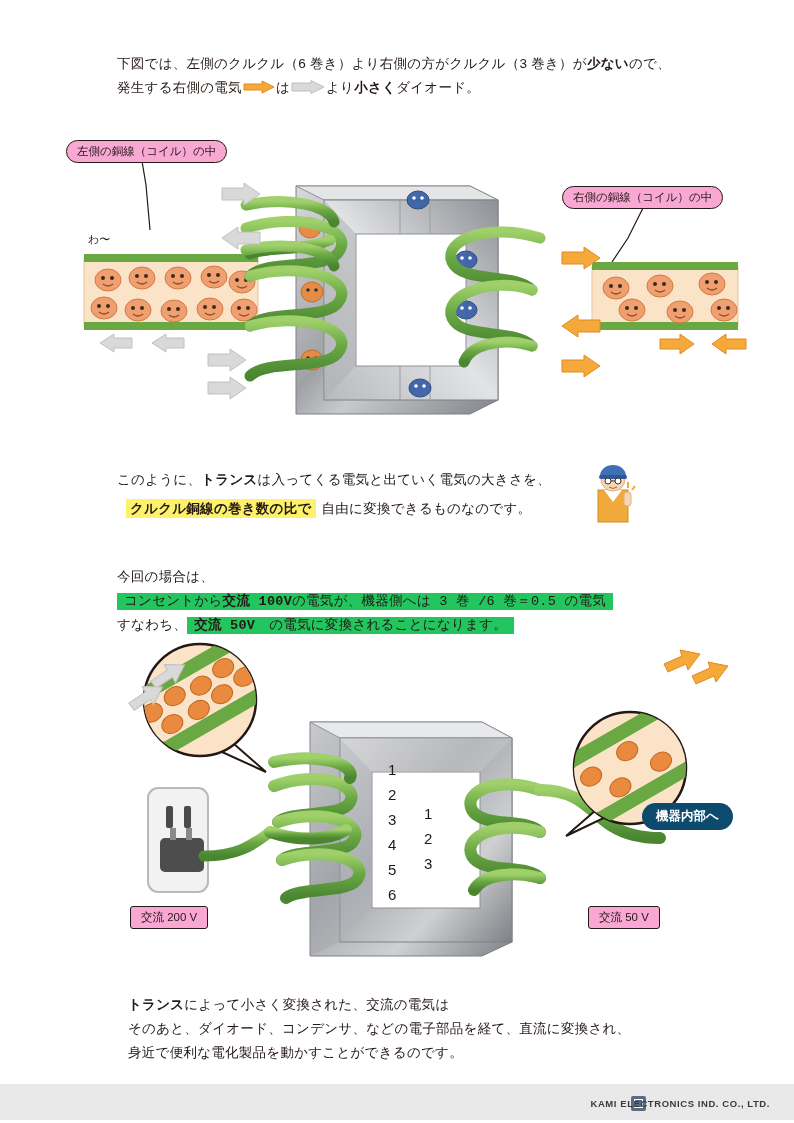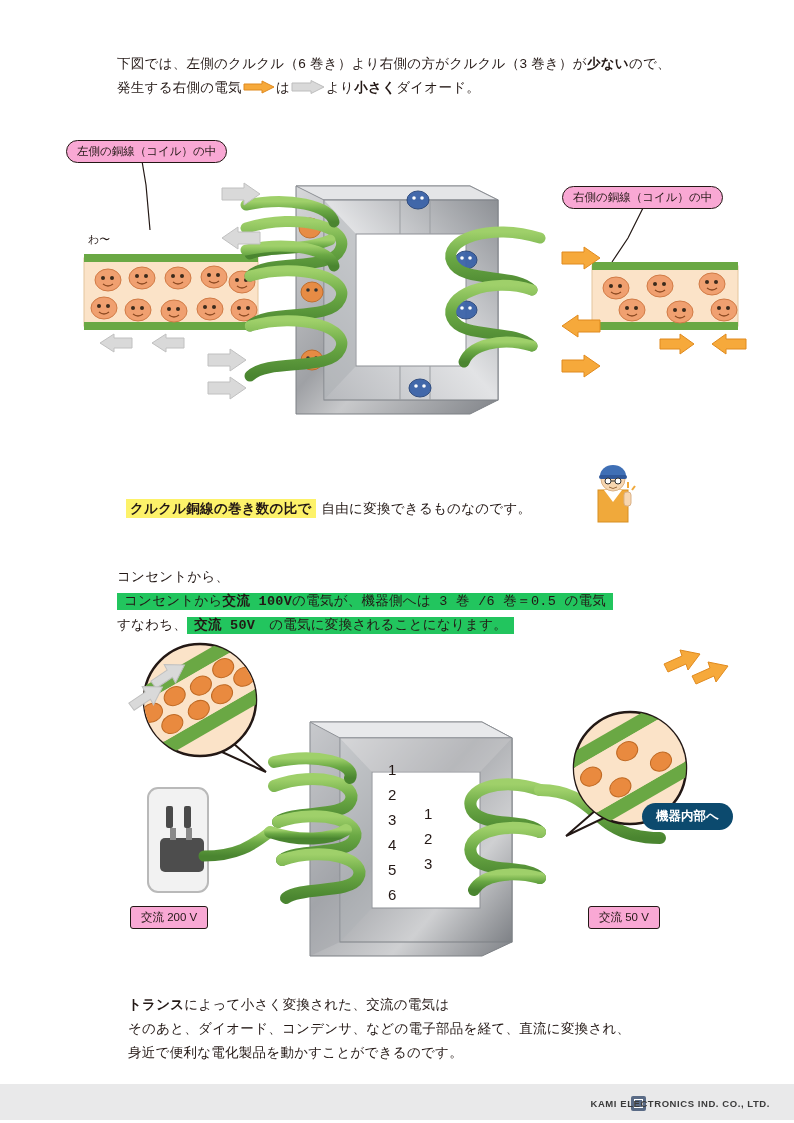--- a/index.html
+++ b/index.html
@@ -282,41 +282,44 @@
       <path d="M562 252 L584 252 L584 247 L600 258 L584 269 L584 264 L562 264 Z" fill="#f6a93b" stroke="#e08a1e"></path>
       <path d="M562 320 L584 320 L584 315 L600 326 L584 337 L584 332 L562 332 Z" fill="#f6a93b" stroke="#e08a1e" transform="rotate(180 581 326)"></path>
       <path d="M562 360 L584 360 L584 355 L600 366 L584 377 L584 372 L562 372 Z" fill="#f6a93b" stroke="#e08a1e"></path>
     </g>
   </svg>
 
   <div class="label-box" style="left:66px;top:140px;">左側の銅線（コイル）の中</div>
   <div class="label-box" style="left:562px;top:186px;">右側の銅線（コイル）の中</div>
   <div style="position:absolute;left:88px;top:232px;font-size:11px;color:#231815;">わ〜</div>
 
+  <div class="txt" style="left:117px;top:468px;">
+    <span>このように、</span><span class="bold">トランス</span><span>は入ってくる電気と出ていく電気の大きさを、</span>
+  </div>
   <div class="txt" style="left:126px;top:497px;">
     <span class="hl-yellow">クルクル銅線の巻き数の比で</span><span style="margin-left:6px;">自由に変換できるものなのです。</span>
   </div>
 
   <svg class="mascot" style="left:590px;top:462px;" width="46" height="62" viewBox="0 0 46 62">
     <rect x="8" y="28" width="30" height="32" fill="#f0a93b"></rect>
     <rect x="8" y="28" width="30" height="32" fill="none" stroke="#d88f22"></rect>
     <path d="M14 28 L23 40 L32 28 Z" fill="#fff"></path>
     <circle cx="23" cy="17" r="12" fill="#f7d6b0" stroke="#d9b187"></circle>
     <path d="M10 14 a13 11 0 0 1 26 0 z" fill="#3f6fb5"></path>
     <rect x="9" y="13" width="28" height="4" rx="2" fill="#2f589a"></rect>
     <circle cx="18" cy="19" r="3" fill="#fff" stroke="#333"></circle>
     <circle cx="28" cy="19" r="3" fill="#fff" stroke="#333"></circle>
     <line x1="21" y1="19" x2="25" y2="19" stroke="#333"></line>
     <path d="M19 25 q4 3 8 0" stroke="#9a6a3c" fill="none"></path>
     <rect x="34" y="30" width="7" height="14" rx="3" fill="#f7d6b0" stroke="#d9b187"></rect>
     <line x1="38" y1="26" x2="38" y2="20" stroke="#f0a93b" stroke-width="2"></line>
     <line x1="42" y1="28" x2="45" y2="24" stroke="#f0a93b" stroke-width="2"></line>
   </svg>
 
-  <div class="txt" style="left:117px;top:565px;">コンセントから、</div>
+  <div class="txt" style="left:117px;top:565px;">今回の場合は、</div>
   <div class="txt" style="left:117px;top:589px;">
     <span class="hl-blue"><span>コンセントから</span><span class="bold">交流 100V</span><span>の電気が、機器側へは 3 巻 /6 巻＝0.5 の電気</span></span>
   </div>
   <div class="txt" style="left:117px;top:613px;">
     <span>すなわち、</span><span class="hl-blue bold">交流 50V</span><span class="hl-blue">の電気に変換されることになります。</span>
   </div>
 
   <svg class="svgwrap">
     <defs>
       <linearGradient id="coreGrad3" x1="0" y1="0" x2="1" y2="1">

